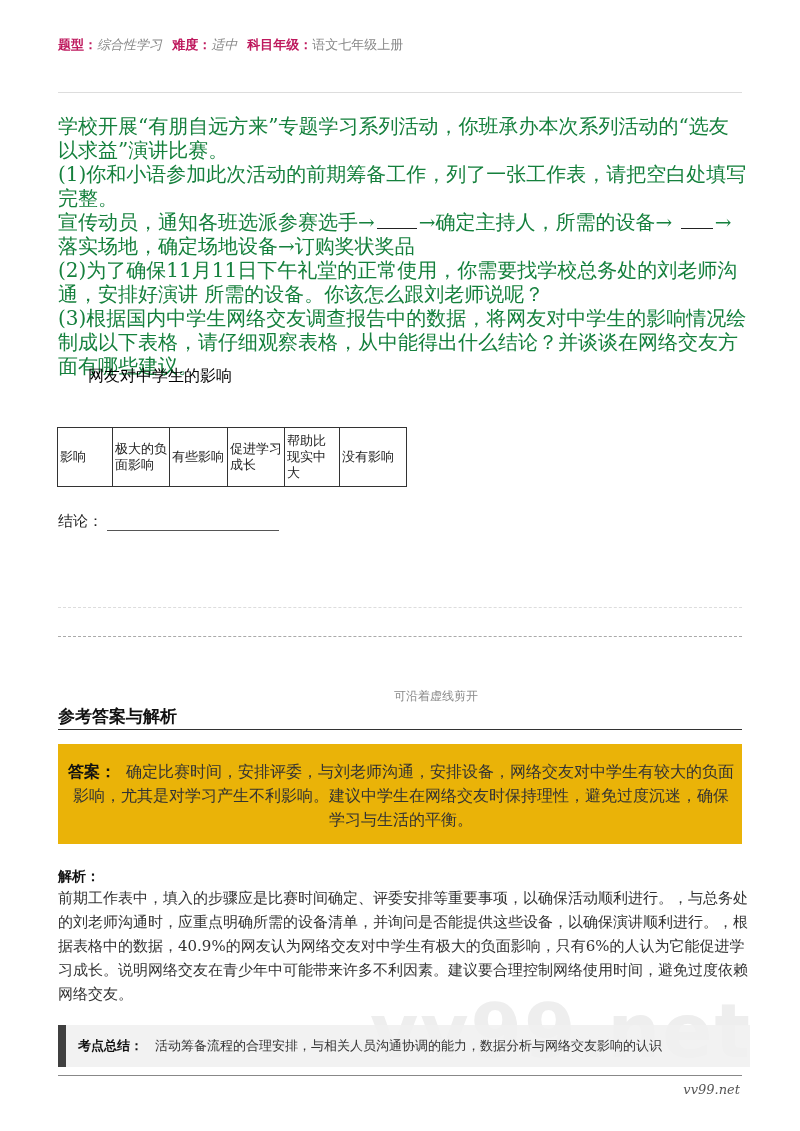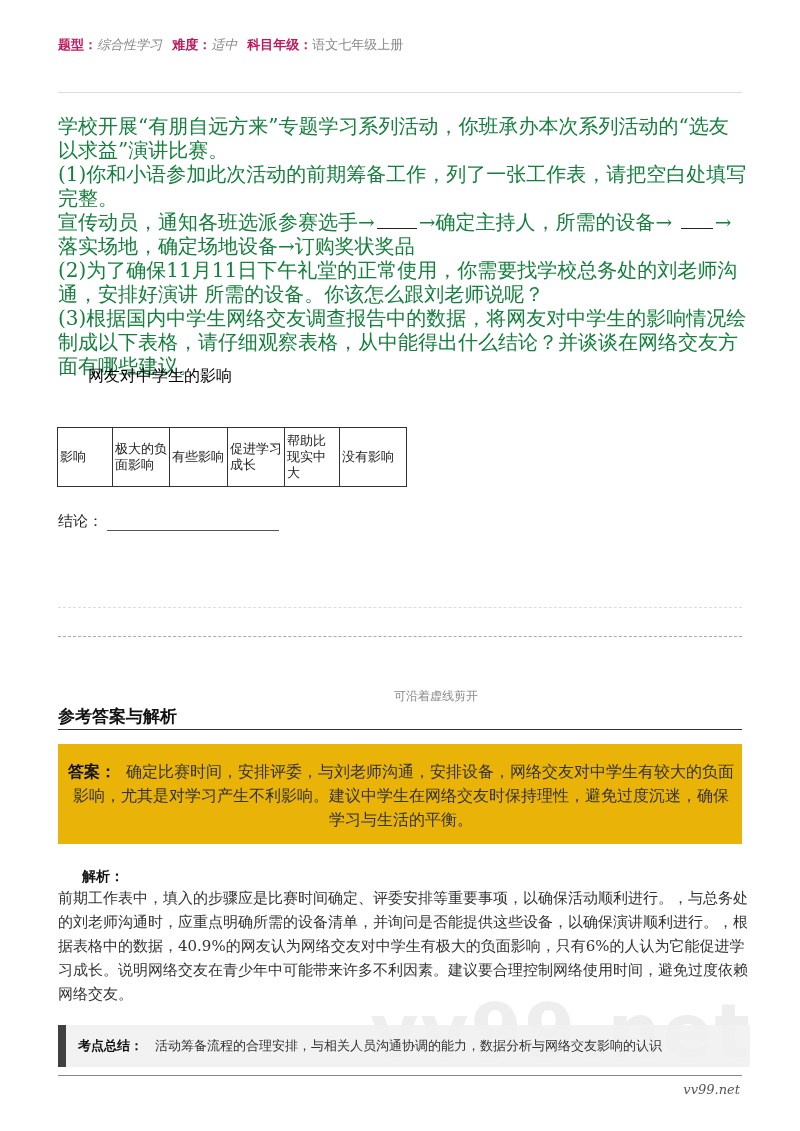--- a/index.html
+++ b/index.html
@@ -36,21 +36,21 @@
     .dash1 { left: 58px; top: 607px; width: 684px; border-top: 1px dashed #ddd; }
     .dash2 { left: 58px; top: 636px; width: 684px; border-top: 1px dashed #aaa; }
     .cutnote { left: 0; width: 800px; top: 688px; text-align: center; font-size: 12px; color: #888; font-family: "DejaVu Sans", sans-serif; padding-left: 36px; }
     .sec-title { left: 58px; top: 705px; font-size: 17px; font-weight: bold; color: #111; font-family: "DejaVu Sans", sans-serif; }
     .sec-hr { left: 58px; top: 729px; width: 684px; height: 1px; background: #333; }
     .answer-box {
       left: 58px; top: 744px; width: 684px; height: 100px; background: #eab308; text-align: center;
     }
     .answer-text { position: absolute; left: 8px; top: 16px; width: 670px; font-size: 16px; line-height: 24px; color: #333; }
     .answer-text b { font-family: "DejaVu Sans", sans-serif; color: #111; margin-right: 10px; }
-    .anal-label { left: 58px; top: 868px; font-size: 14px; font-weight: bold; color: #111; font-family: "DejaVu Sans", sans-serif; margin-left: 24px; }
+    .anal-label { left: 58px; top: 868px; font-size: 14px; font-weight: bold; color: #111; font-family: "DejaVu Sans", sans-serif; }
     .anal-text { left: 58px; top: 886px; width: 690px; font-size: 15px; line-height: 24px; color: #333; }
     .watermark {
       left: 370px; top: 988px; font-size: 74px; font-weight: bold; color: #eeeeee;
       font-family: "DejaVu Sans", sans-serif; letter-spacing: 2px; z-index: 0;
     }
     .summary-box {
       left: 58px; top: 1025px; width: 684px; height: 42px; background: rgba(240,240,240,0.85);
       border-left: 8px solid #404040; z-index: 1;
     }
     .summary-text { position: absolute; left: 12px; top: 12px; font-size: 13px; color: #333; white-space: nowrap; }

